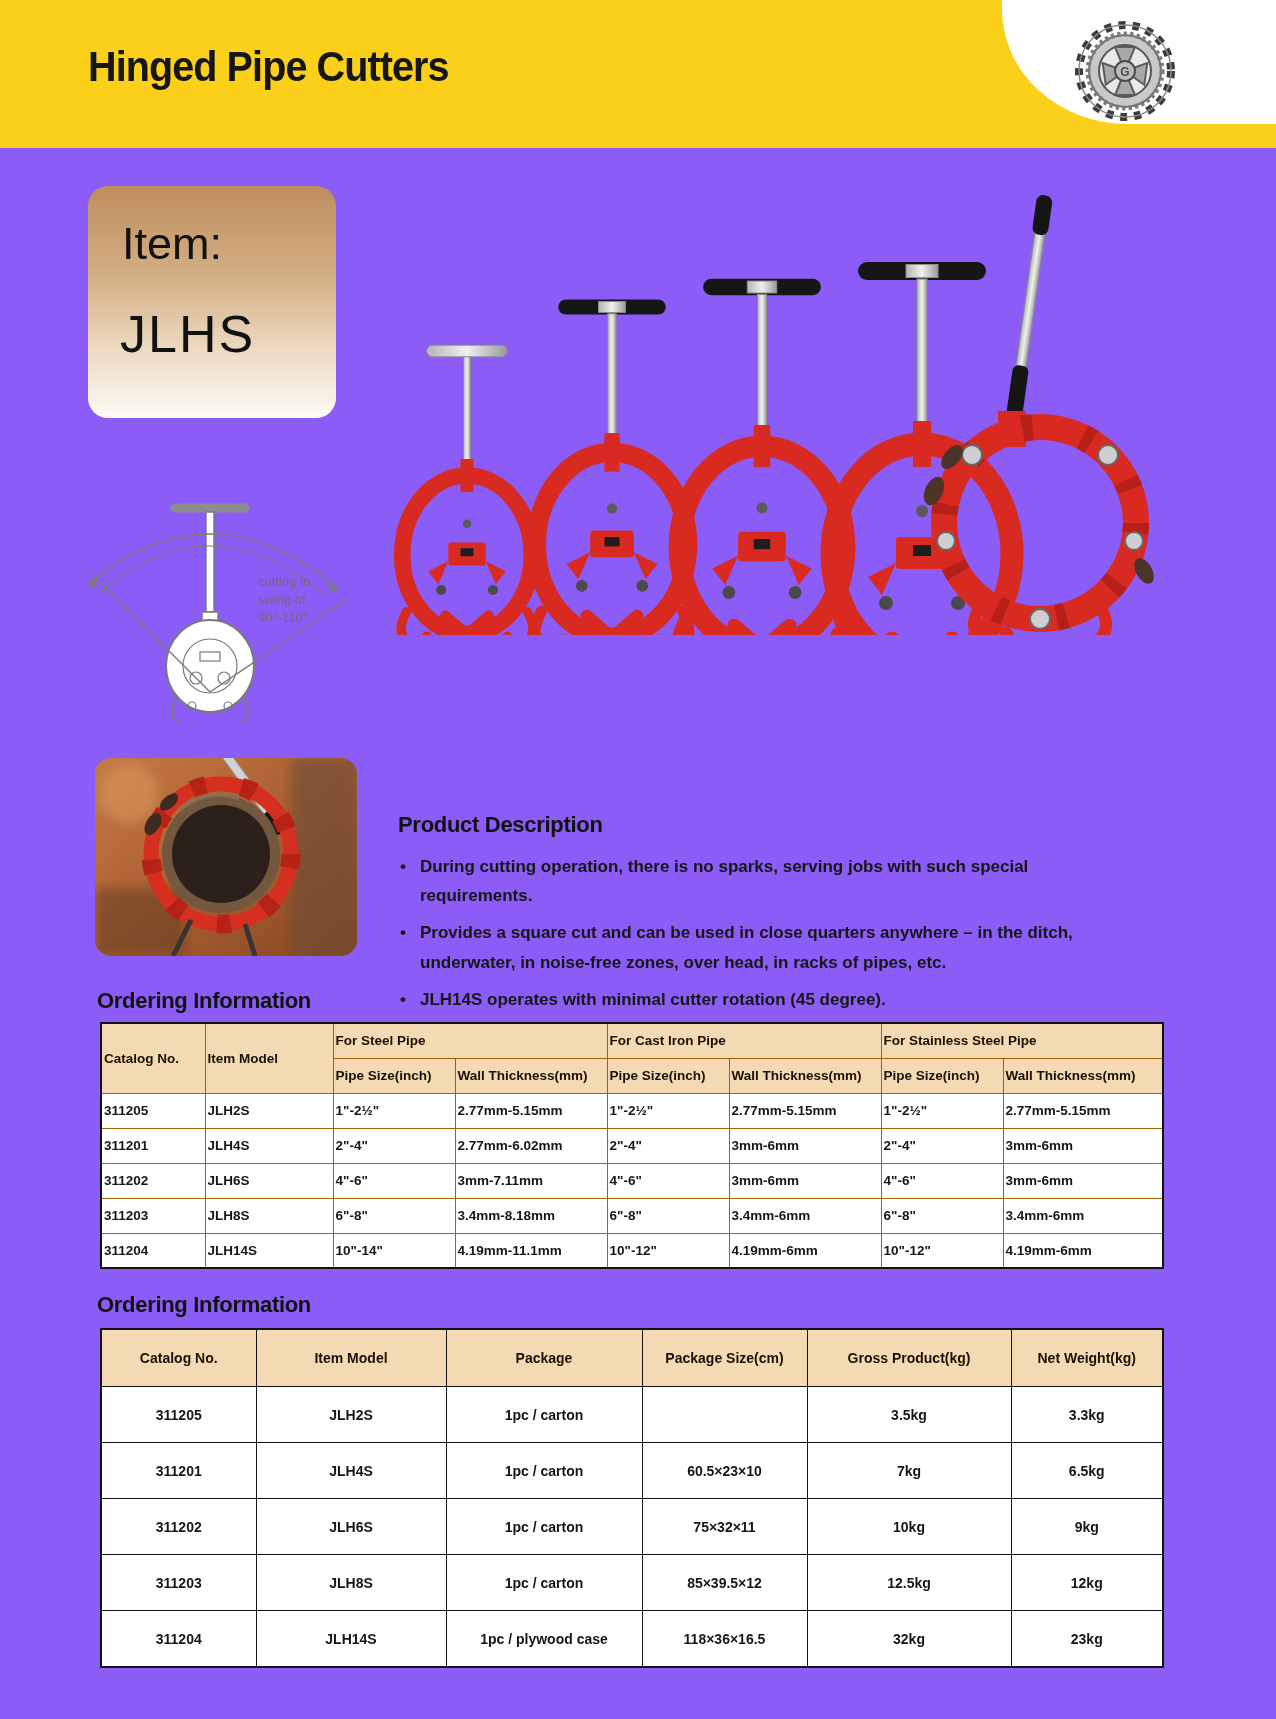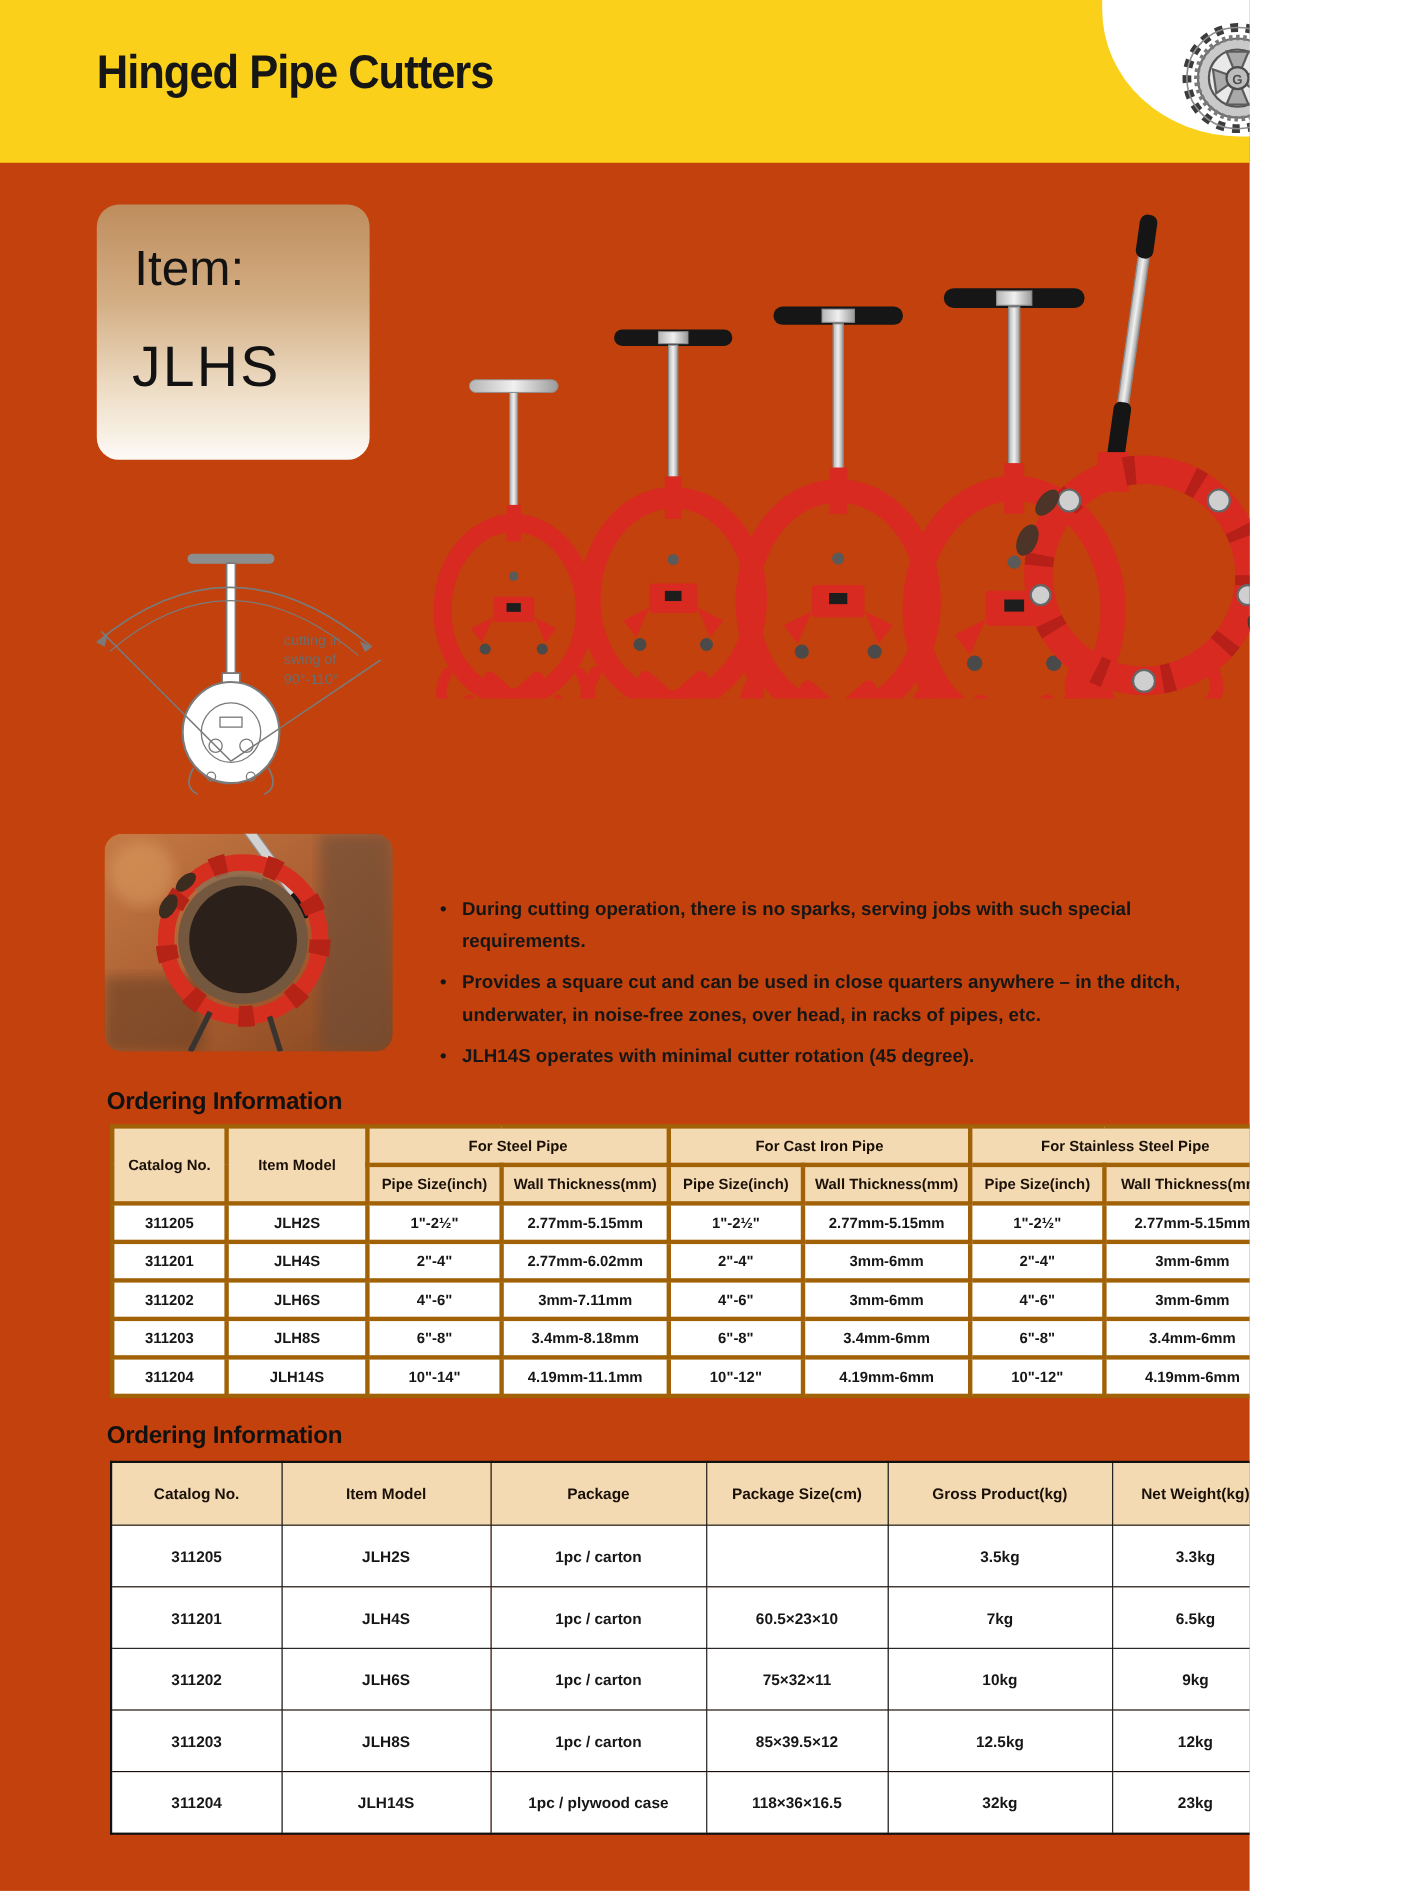--- a/index.html
+++ b/index.html
@@ -1,17 +1,17 @@
 <!DOCTYPE html>
 <html><head>
 <meta charset="utf-8">
 <style>
   html,body{margin:0;padding:0;background:#ffffff;}
   body{font-family:"Liberation Sans", sans-serif; color:#111;}
-  #page{position:relative;width:1136px;height:1719px;background:#c2410c;overflow:hidden;}
+  #page{position:relative;width:1276px;height:1719px;background:#8b5cf6;overflow:hidden;}
 
   
   .header-band{position:absolute;left:0;top:0;width:1276px;height:148px;background:#FBD01B;}
   .header-notch{position:absolute;left:1002px;top:0;width:274px;height:124px;background:#ffffff;border-bottom-left-radius:125px 115px;}
   .page-title{position:absolute;left:88px;top:42px;font-size:43px;font-weight:800;letter-spacing:-1px;color:#161616;transform:scaleX(.92);transform-origin:left center;white-space:nowrap;}
   .logo-wrap{position:absolute;left:1072px;top:18px;width:106px;height:106px;}
 
   
   .model-box{position:absolute;left:88px;top:186px;width:248px;height:232px;border-radius:20px;
     background:linear-gradient(180deg,#BE8D5D 0%,#D3AE84 38%,#EDDCC4 72%,#FDFAF6 100%);}
@@ -28,21 +28,21 @@
   
   .desc{position:absolute;left:398px;top:812px;width:688px;}
   .sec-h{font-size:22px;font-weight:800;letter-spacing:-.3px;color:#111;}
   .desc .sec-h{margin-bottom:14px;}
   .bullet{position:relative;padding-left:22px;font-size:17px;font-weight:600;line-height:1.72;color:#161616;margin-bottom:8px;}
   .bullet::before{content:"\2022";position:absolute;left:2px;top:0;font-size:17px;}
 
   
   .ordering-h{position:absolute;left:97px;top:988px;}
   .otable{position:absolute;left:100px;top:1022px;width:1062px;border-collapse:collapse;table-layout:fixed;border:2px solid #111;}
-  .otable th,.otable td{border:4px solid #a16207;text-align:center;vertical-align:middle;padding:0 2px;}
+  .otable th,.otable td{border:1px solid #a16207;text-align:left;vertical-align:middle;padding:0 2px;}
   .otable th{background:#F3DAB2;font-size:13.5px;font-weight:800;color:#1a1008;}
   .otable td{font-size:13.5px;font-weight:700;color:#161616;background:#fff;}
   .otable thead tr{height:35px;}
   .otable tbody tr{height:35px;}
 
   .packing-h{position:absolute;left:97px;top:1292px;}
   .ptable{position:absolute;left:100px;top:1328px;width:1062px;border-collapse:collapse;table-layout:fixed;border:2px solid #111;}
   .ptable th,.ptable td{border:1px solid #111;text-align:center;vertical-align:middle;}
   .ptable th{background:#F3DAB2;font-size:14px;font-weight:800;color:#1a1008;height:54px;}
   .ptable td{font-size:14px;font-weight:700;color:#161616;background:#fff;height:53px;}
@@ -212,20 +212,21 @@
         <path d="M84 52 a 59 59 0 0 1 60 -12" fill="none" stroke="#8d6f54" stroke-width="5" opacity=".8"></path>
         <ellipse cx="58" cy="66" rx="7" ry="12" fill="#3c2b1f" transform="rotate(30 58 66)"></ellipse>
         <ellipse cx="74" cy="44" rx="6" ry="11" fill="#3c2b1f" transform="rotate(48 74 44)"></ellipse>
         <path d="M96 162 L78 198" stroke="#3a3430" stroke-width="5"></path>
         <path d="M150 166 L160 198" stroke="#3a3430" stroke-width="5"></path>
       </g>
     </svg>
   </div>
 
   <div class="desc">
+    <div class="sec-h">Product Description</div>
     <div class="bullet"><span>During cutting operation, there is no sparks, serving jobs with such special requirements.</span></div>
     <div class="bullet"><span>Provides a square cut and can be used in close quarters anywhere – in the ditch, underwater, in noise-free zones, over head, in racks of pipes, etc.</span></div>
     <div class="bullet"><span>JLH14S operates with minimal cutter rotation (45 degree).</span></div>
   </div>
 
   <div class="sec-h ordering-h">Ordering Information</div>
   <table class="otable">
     <colgroup>
       <col style="width:104px">
         <col style="width:128px">

